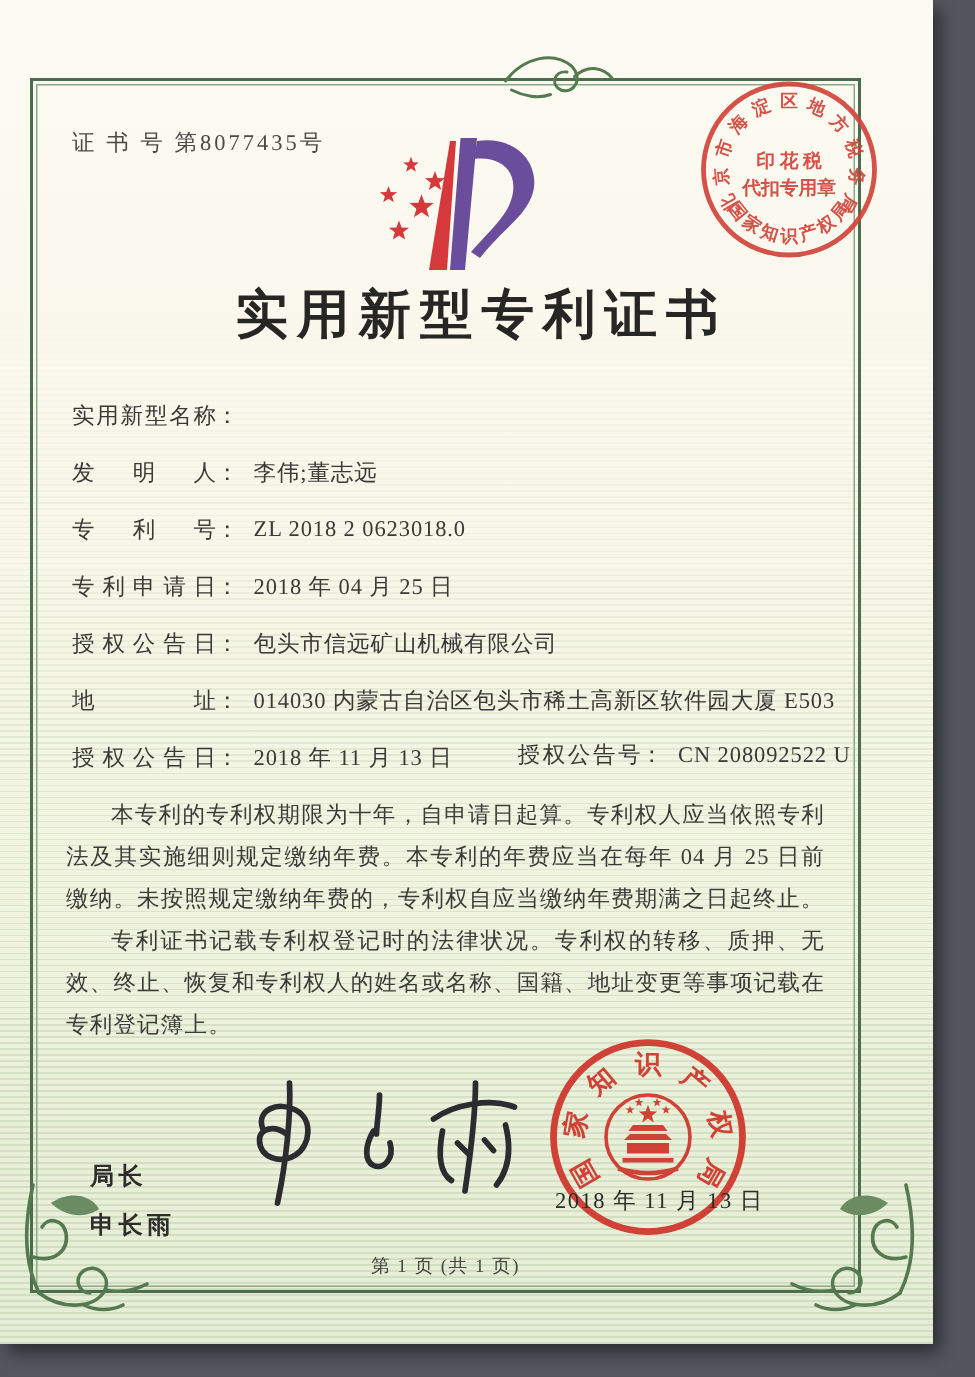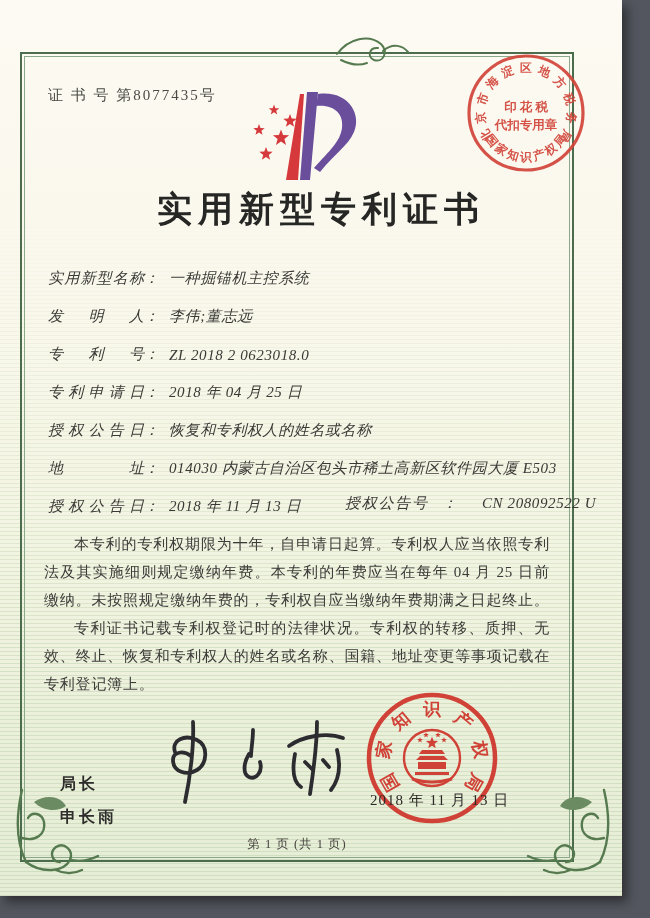--- a/index.html
+++ b/index.html
@@ -25,25 +25,25 @@
   .frame{position:absolute;left:20px;top:52px;width:554px;height:810px;border:2.5px solid var(--frame-green);}
   .frame-inner{position:absolute;inset:2px;border:1px solid var(--frame-green-light);}
   .ornament{position:absolute;pointer-events:none;}
   .cert-no{position:absolute;left:48px;top:86px;font-size:15px;letter-spacing:2px;color:#4a4a46;}
   .tax-stamp{position:absolute;left:460px;top:47px;width:132px;height:132px;opacity:.92;}
   .tax-stamp text{font-family:"Liberation Serif","DejaVu Serif",serif;font-weight:bold;}
   .logo{position:absolute;left:238px;top:88px;width:130px;height:108px;}
   .title{position:absolute;left:20px;top:186px;width:602px;text-align:center;
     font-size:35px;font-weight:bold;color:#262624;letter-spacing:6px;}
   .fields{position:absolute;left:0;top:266px;width:100%;color:#3a3936;}
-  .frow{position:relative;display:flex;align-items:flex-end;margin:0 0 16px 48px;font-size:15px;height:22px;font-style:italic;}
+  .frow{position:relative;display:flex;align-items:center;margin:0 0 16px 48px;font-size:15px;height:22px;}
   .flabel{display:inline-block;width:96px;text-align:justify;text-align-last:justify;}
   .fcolon{margin-right:10px;}
   .fvalue{letter-spacing:.6px;}
-  .grant2{position:absolute;left:297px;top:0;display:flex;align-items:baseline;gap:15px;}
+  .grant2{position:absolute;left:297px;top:0;display:flex;align-items:baseline;}
   .grant2 .flabel{width:82px;}
   .paras{position:absolute;left:44px;top:530px;width:506px;font-size:15px;line-height:28px;
     color:#3c3b38;text-align:justify;letter-spacing:.8px;}
   .paras p{text-indent:2em;}
   .signer{position:absolute;left:60px;font-family:"Liberation Sans","DejaVu Sans",sans-serif;
     font-weight:bold;font-size:16px;color:#2e2d2b;letter-spacing:3px;margin-top:28px;}
   .signer.t1{top:746px;}
   .signer.t2{top:779px;}
   .signature{position:absolute;left:155px;top:712px;width:195px;height:95px;}
   .official-seal{position:absolute;left:350px;top:676px;width:164px;height:164px;opacity:.93;}
@@ -137,41 +137,40 @@
         <path d="M80,6 C110,2 124,26 116,44 C110,58 96,66 82,84 L76,80 C92,62 102,54 104,40 C106,26 96,16 78,18 Z"></path>
       </g>
     </svg>
 
     <div class="title">实用新型专利证书</div>
 
     <div class="fields">
       <div class="frow">
         <span class="flabel">实用新型名称</span>
           <span class="fcolon">：</span>
-        <span class="fvalue">一种掘锚机主控系统</span>
       </div>
       <div class="frow">
         <span class="flabel">发明人</span>
           <span class="fcolon">：</span>
         <span class="fvalue">李伟;董志远</span>
       </div>
       <div class="frow">
         <span class="flabel">专利号</span>
           <span class="fcolon">：</span>
         <span class="fvalue">ZL 2018 2 0623018.0</span>
       </div>
       <div class="frow">
         <span class="flabel">专利申请日</span>
           <span class="fcolon">：</span>
         <span class="fvalue">2018 年 04 月 25 日</span>
       </div>
       <div class="frow">
         <span class="flabel">授权公告日</span>
           <span class="fcolon">：</span>
-        <span class="fvalue">恢复和专利权人的姓名或名称</span>
+        <span class="fvalue">包头市信远矿山机械有限公司</span>
       </div>
       <div class="frow">
         <span class="flabel">地址</span>
           <span class="fcolon">：</span>
         <span class="fvalue">014030 内蒙古自治区包头市稀土高新区软件园大厦 E503</span>
       </div>
       <div class="frow">
         <span class="flabel">授权公告日</span>
           <span class="fcolon">：</span>
         <span class="fvalue">2018 年 11 月 13 日</span>

